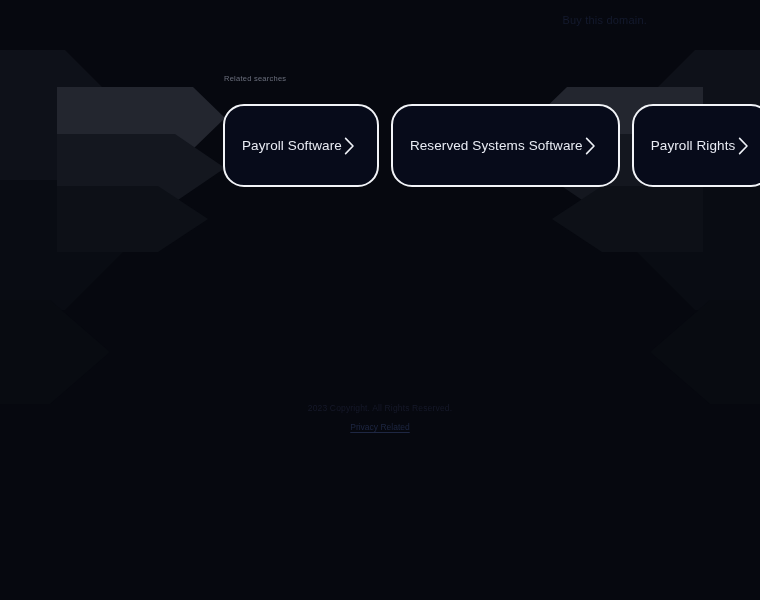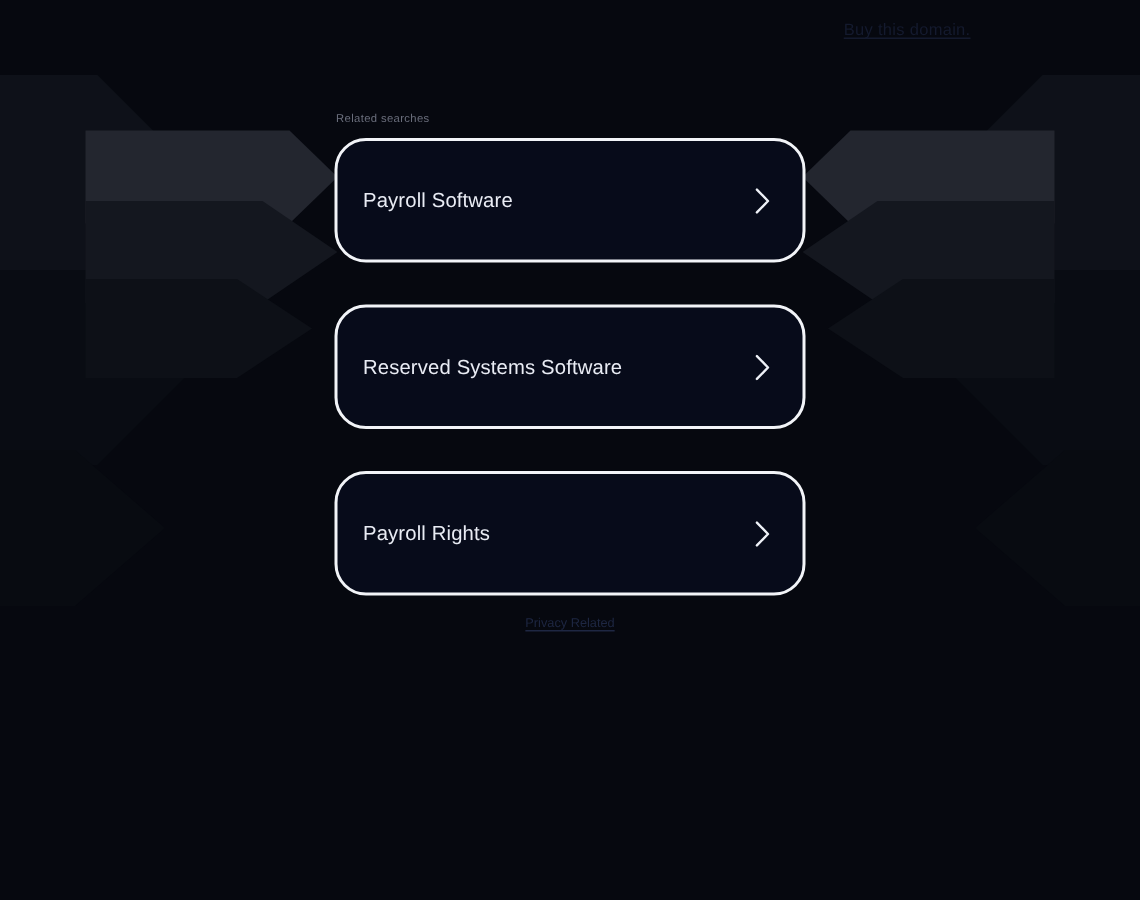--- a/index.html
+++ b/index.html
@@ -37,49 +37,48 @@
   }
 
   .buy-domain-link {
     position: absolute;
     top: 13px;
     right: 113px;
     font-size: 11px;
     line-height: 14px;
     letter-spacing: .2px;
     color: #141a2e;
-    text-decoration: underline;
     text-underline-offset: 2px;
     cursor: pointer;
     white-space: nowrap;
   }
 
   
   .content {
     position: absolute;
     left: 223px;
     top: 74px;
     width: 314px;
     z-index: 4;
   }
 
   .related-label {
     font-size: 7.5px;
     line-height: 10px;
     color: #6b6f7d;
     letter-spacing: .25px;
-    margin-bottom: 8px;
+    margin-bottom: 20px;
     padding-left: 1px;
     white-space: nowrap;
   }
 
   .card-list {
     display: flex;
-    flex-direction: column;
-    gap: 28px;
+    flex-direction: row;
+    gap: 12px;
   }
 
   .search-card {
     position: relative;
     display: flex;
     align-items: center;
     justify-content: space-between;
     width: 314px;
     height: 83px;
     padding: 0 18px 0 17px;
@@ -196,14 +195,15 @@
         <svg width="11" height="18" viewBox="0 0 11 18" fill="none">
           <path d="M1.6 1.4 L9 9 L1.6 16.6" stroke="#eef1f7" stroke-width="1.6" stroke-linecap="round" stroke-linejoin="round"></path>
         </svg>
       </span>
     </div>
 
   </div>
 </div>
 
 <div class="footer">
+  <div class="copyright">2023 Copyright. All Rights Reserved.</div>
   <a class="privacy-policy">Privacy Related</a>
 </div>
 
 </body></html>

